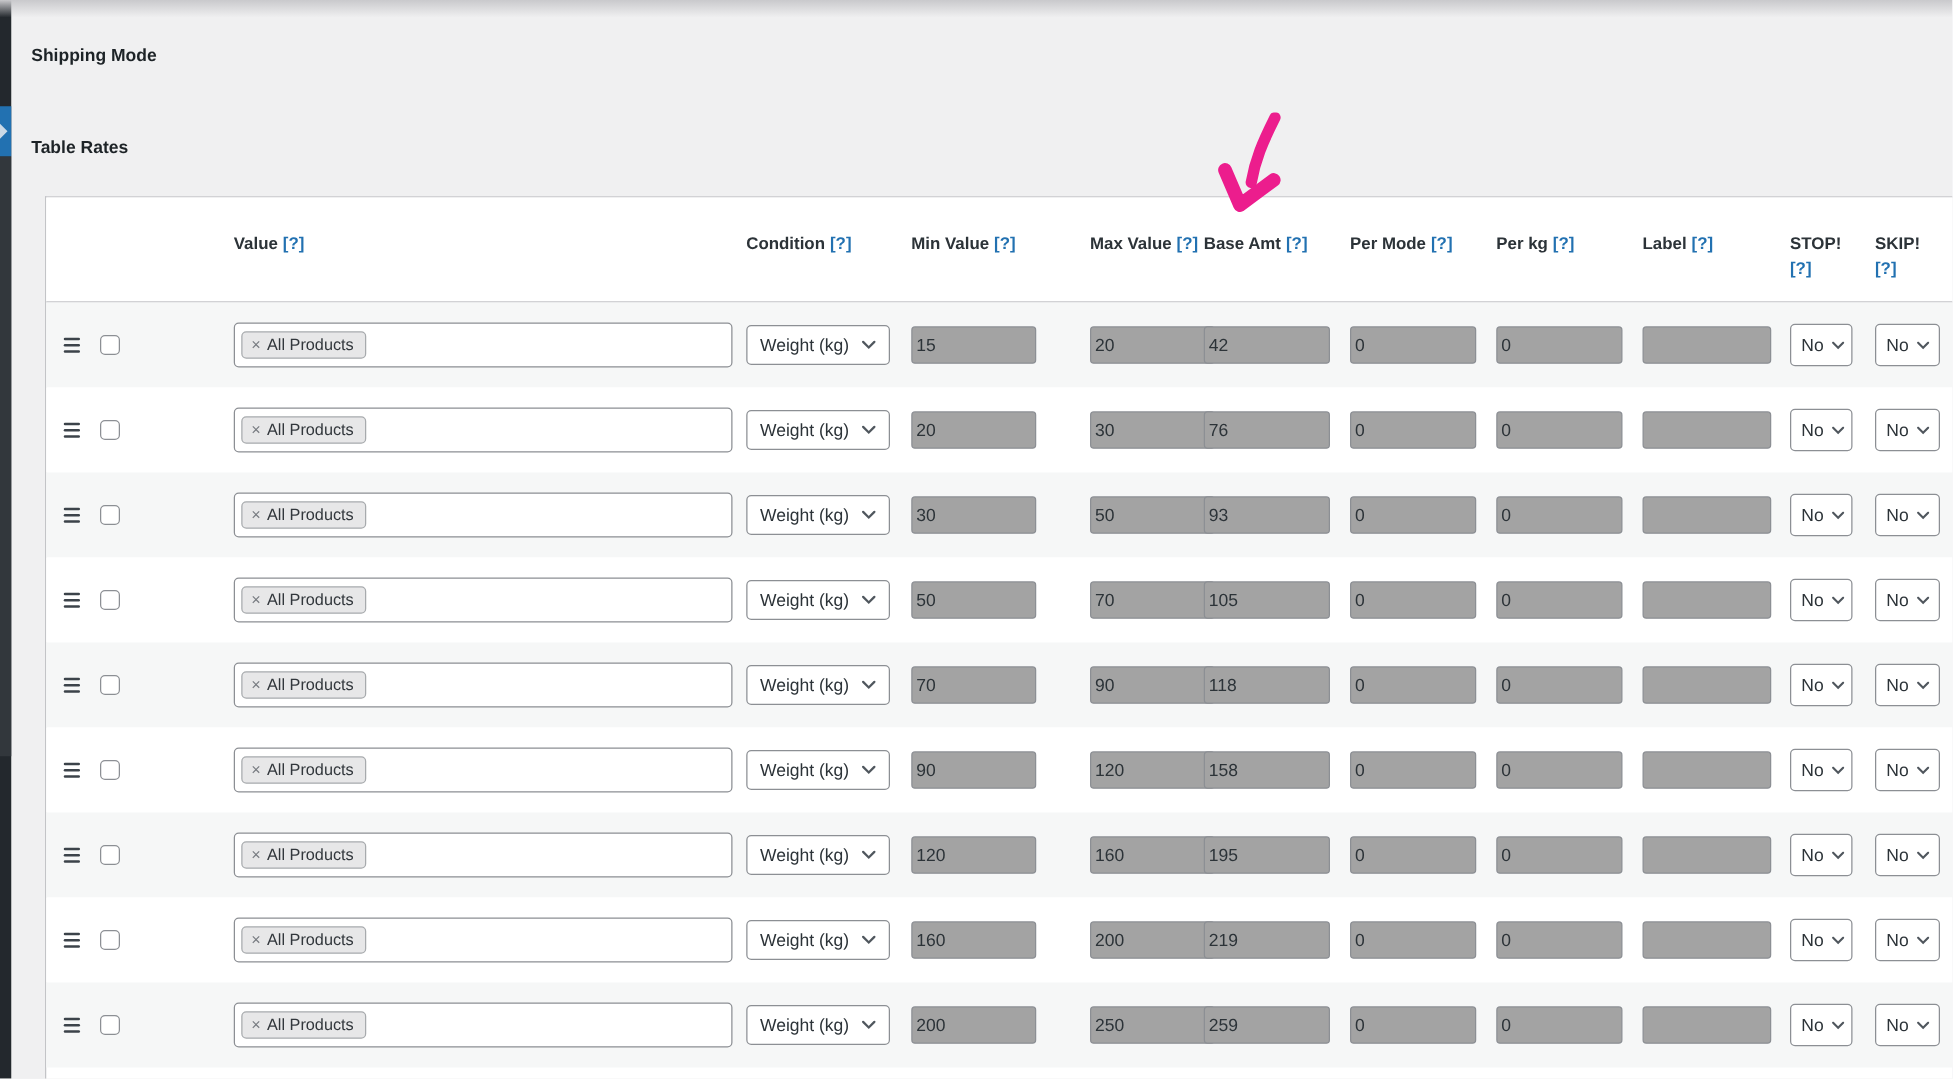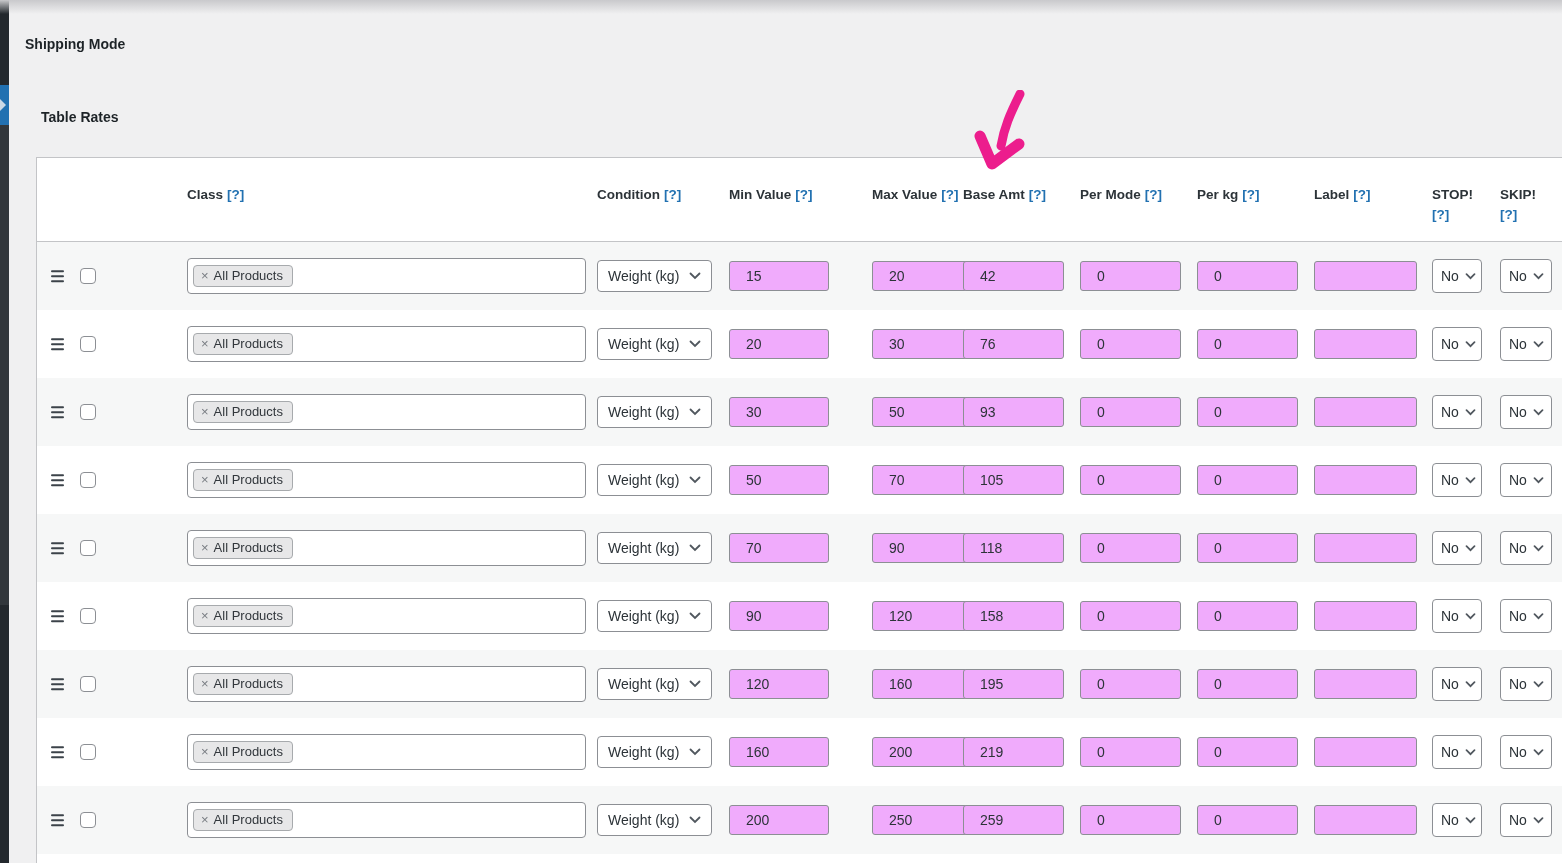--- a/index.html
+++ b/index.html
@@ -60,48 +60,48 @@
 
   input[type="checkbox"] { appearance:none; -webkit-appearance:none; width:16px; height:16px;
     border:1px solid #8c8f94; border-radius:4px; background:#fff; cursor:pointer; display:block; }
 
   .class-box { height:36px; background:#fff; border:1px solid #8c8f94; border-radius:4px;
     display:flex; align-items:center; padding:0 5px; cursor:text; }
   .tag { display:inline-flex; align-items:center; background:#e7e7e8; border:1px solid #a7aaad;
     border-radius:4px; padding:2px 9px 3px 7px; font-size:13px; color:#32373c; white-space:nowrap; }
   .tag .x { color:#787c82; margin-right:5px; font-size:13px; cursor:pointer; }
 
-  .tin { width:100%; height:30px; border:1px solid #8c8f94; border-radius:3px; background:#f0abfc;
-    font-family:"Liberation Sans", sans-serif; font-size:14px; color:#2c3338; padding:0 4px 0 16px; }
+  .tin { width:100%; height:30px; border:1px solid #8c8f94; border-radius:3px; background:#a3a3a3;
+    font-family:"Liberation Sans", sans-serif; font-size:14px; color:#2c3338; padding:0 4px 0 3px; }
   .cond-sel { height:32px;text-align:center; }
   .mini-sel { height:34px; padding:0 8px; }
 
   .annot-arrow { position:absolute; left:973px; top:90px; pointer-events:none; }
 </style>
 </head>
 <body>
 
 <div class="page">
 
   <div class="admin-strip">
     <div class="strip-mid"></div>
     <div class="strip-active">
       <div class="strip-notch"></div>
     </div>
   </div>
 
   <div class="field-label" style="left:25px; top:36px;">Shipping Mode</div>
 
 
-  <div class="field-label" style="left:41px; top:109px;">Table Rates</div>
+  <div class="field-label" style="left:25px; top:109px;">Table Rates</div>
 
   <div class="rate-table">
     <div class="thead">
       <div class="hcell col-class">
-        <span>Class</span><span class="help">[?]</span>
+        <span>Value</span><span class="help">[?]</span>
       </div>
       <div class="hcell col-cond">
         <span>Condition</span><span class="help">[?]</span>
       </div>
       <div class="hcell col-min">
         <span>Min Value</span><span class="help">[?]</span>
       </div>
       <div class="hcell col-max">
         <span>Max Value</span><span class="help">[?]</span>
       </div>

